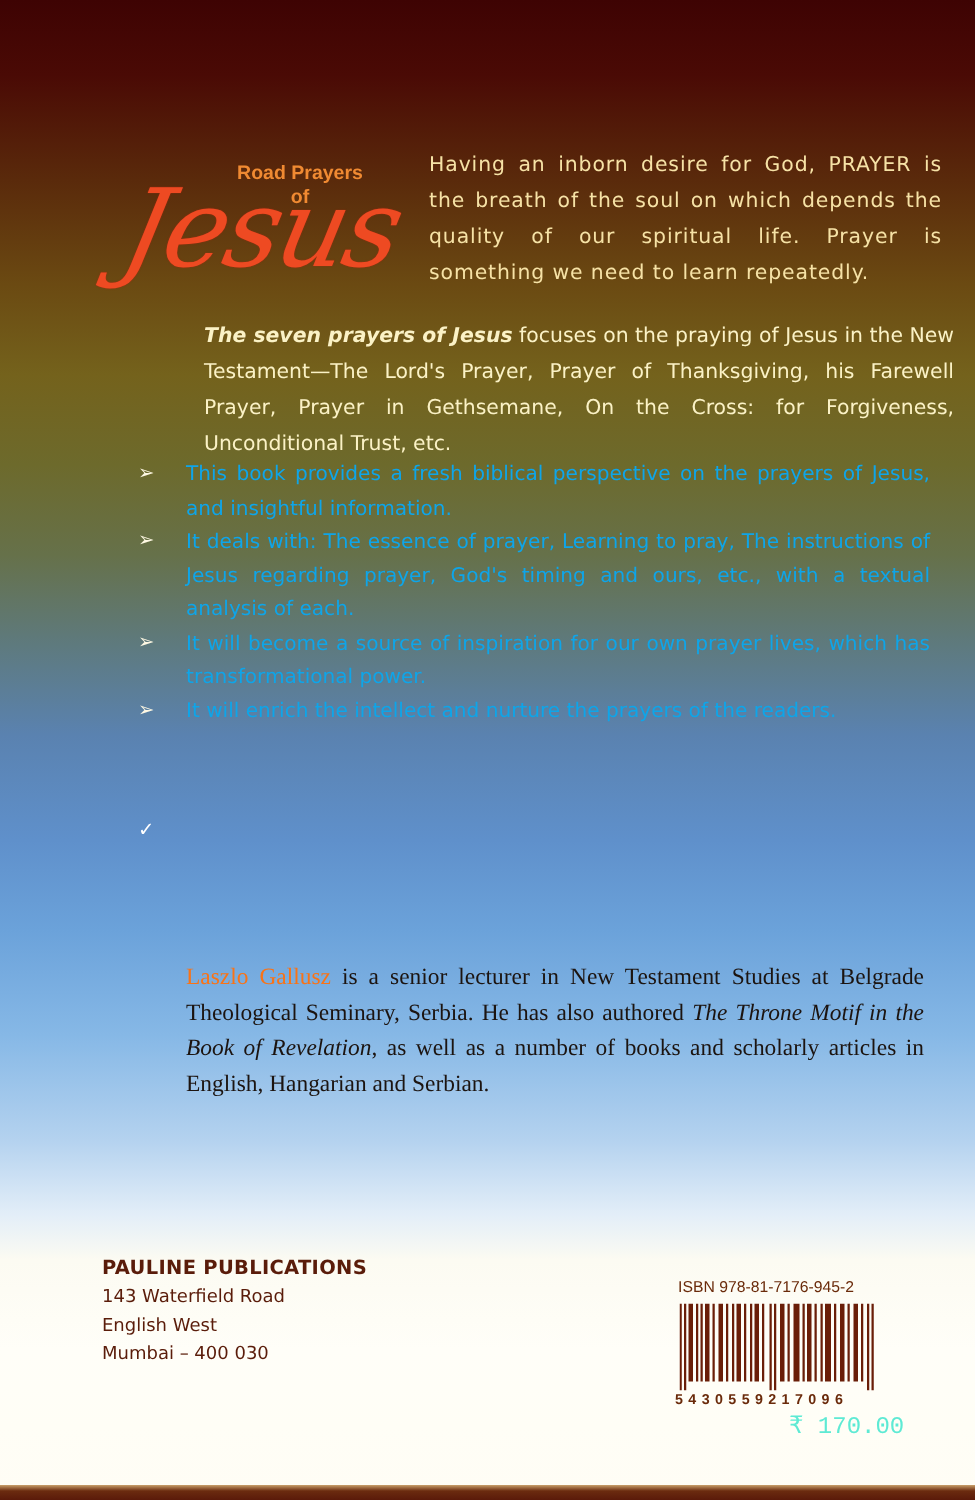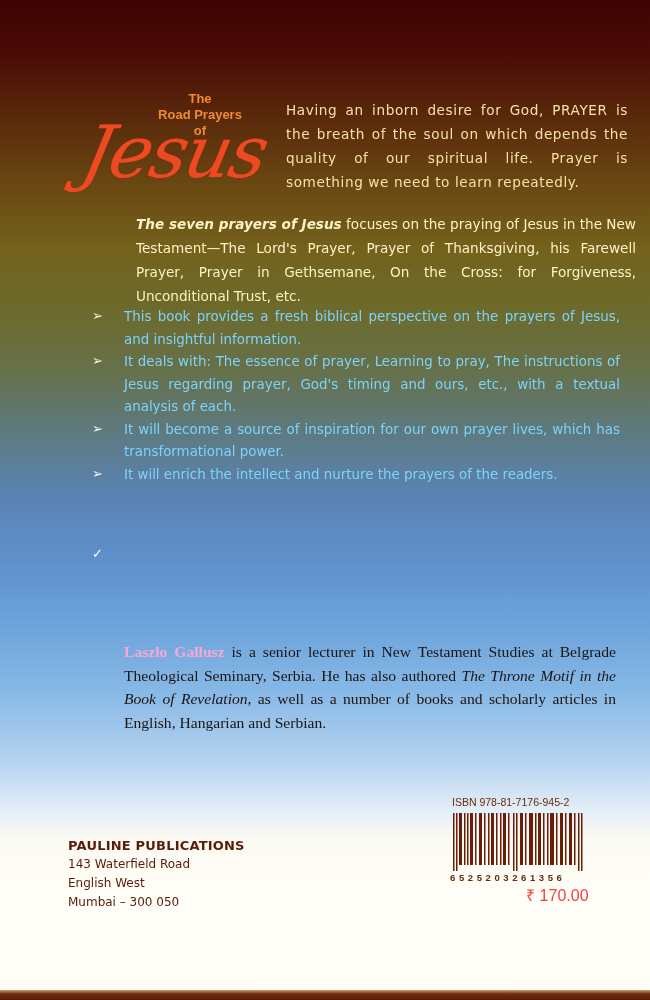--- a/index.html
+++ b/index.html
@@ -48,63 +48,62 @@
   .summary em { font-weight: bold; font-style: italic; }
   .bullets { position: absolute; left: 90px; top: 306px; width: 540px; }
   .bullet { position: relative; padding-left: 34px; margin-bottom: 0; }
   .bullet .glyph {
     position: absolute; left: 2px; top: 2px; color: #fff9e4; font-size: 13px;
     font-family: "DejaVu Sans", sans-serif;
   }
   .bullet .text {
     display: block; width: 496px;
     font-family: "DejaVu Sans", sans-serif; font-size: 13.4px; line-height: 22.5px;
-    color: #7dd3fc; text-align: justify;
+    color: #0ea5e9; text-align: justify;
   }
   .check { position: absolute; left: 90px; top: 544px; width: 540px; }
   .check .glyph { color: #ffffff; }
   .check .text { color: #ffffff; }
   .author {
     position: absolute; left: 124px; top: 640px; width: 492px;
     font-family: "Liberation Serif", serif; font-size: 15.6px; line-height: 23.6px;
     color: #1c1410; text-align: justify;
   }
-  .author .name { color: #f9a8d4; font-weight: bold; }
+  .author .name { color: #f97316; font-weight: normal; }
   .author em { font-style: italic; }
   .publisher {
     position: absolute; left: 68px; top: 836px; width: 240px;
     font-family: "DejaVu Sans", sans-serif; color: #5a1c0a; font-size: 12px; line-height: 19px;
   }
   .publisher .pub-name { font-weight: bold; font-size: 13px; letter-spacing: 0.2px; }
   .publisher .web { margin-top: 4px; }
-  .isbn-block { position: absolute; left: 450px; top: 796px; width: 190px; height: 110px; }
+  .isbn-block { position: absolute; left: 450px; top: 852px; width: 190px; height: 110px; }
   .isbn-text {
     position: absolute; left: 2px; top: 0; font-family: "Liberation Sans", sans-serif;
     font-size: 10.5px; color: #6a2a0a;
   }
   .barcode { position: absolute; left: 3px; top: 17px; width: 132px; height: 58px; }
   .barcode-digits {
     position: absolute; left: 0; top: 76px; width: 140px;
     font-family: "Liberation Sans", sans-serif; font-size: 9.5px; color: #6a2a0a;
     letter-spacing: 3.6px; font-weight: bold;
   }
   .price {
-    position: absolute; left: 76px; top: 88px; font-family: Liberation Sans, sans-serif;
-    font-size: 16px; color: #ef4444; text-align: center;
+    position: absolute; left: 76px; top: 88px; font-family: Liberation Mono, monospace;
+    font-size: 16px; color: #5eead4; text-align: center;
   }
 </style>
 </head>
 <body>
 
 <div class="cover"></div>
 <div class="bottom-edge"></div>
 
 <div class="title-block">
   <div class="title-jesus">Jesus</div>
-  <div class="title-small title-the">The</div>
   <div class="title-small title-seven">Road Prayers</div>
   <div class="title-small title-of">of</div>
 </div>
 
 <div class="intro">Having an inborn desire for God, PRAYER is the breath of the soul on which depends the quality of our spiritual life. Prayer is something we need to learn repeatedly.</div>
 
 <div class="summary"><em>The seven prayers of Jesus</em><span> focuses on the praying of Jesus in the New Testament—The Lord's Prayer, Prayer of Thanksgiving, his Farewell Prayer, Prayer in Gethsemane, On the Cross: for Forgiveness, Unconditional Trust, etc.</span></div>
 
 <div class="bullets">
   <div class="bullet">
@@ -128,21 +127,21 @@
 <div class="check bullet">
   <span class="glyph">✓</span>
 </div>
 
 <div class="author"><span class="name">Laszlo Gallusz</span><span> is a senior lecturer in New Testament Studies at Belgrade Theological Seminary, Serbia. He has also authored </span><em>The Throne Motif in the Book of Revelation</em><span>, as well as a number of books and scholarly articles in English, Hangarian and Serbian.</span></div>
 
 <div class="publisher">
   <div class="pub-name">PAULINE PUBLICATIONS</div>
   <div>143 Waterfield Road</div>
   <div>English West</div>
-  <div>Mumbai – 300 050</div>
+  <div>Mumbai – 400 030</div>
 </div>
 
 <div class="isbn-block">
   <div class="isbn-text">ISBN 978-81-7176-945-2</div>
   <svg class="barcode" viewBox="0 0 132 58" preserveAspectRatio="none">
     <g fill="#6a1e08">
       <rect x="0" y="0" width="1.5" height="58"></rect>
         <rect x="3" y="0" width="1.5" height="58"></rect>
       <rect x="6" y="0" width="3" height="52"></rect>
         <rect x="11" y="0" width="1.5" height="52"></rect>
@@ -169,15 +168,15 @@
       <rect x="97" y="0" width="4" height="52"></rect>
         <rect x="103" y="0" width="1.5" height="52"></rect>
       <rect x="107" y="0" width="3" height="52"></rect>
         <rect x="112" y="0" width="1.5" height="52"></rect>
       <rect x="116" y="0" width="3" height="52"></rect>
         <rect x="121" y="0" width="1.5" height="52"></rect>
       <rect x="125" y="0" width="1.5" height="58"></rect>
         <rect x="128" y="0" width="1.5" height="58"></rect>
     </g>
   </svg>
-  <div class="barcode-digits">6525203261356</div>
+  <div class="barcode-digits">5430559217096</div>
   <div class="price">₹ 170.00</div>
 </div>
 
 </body></html>

